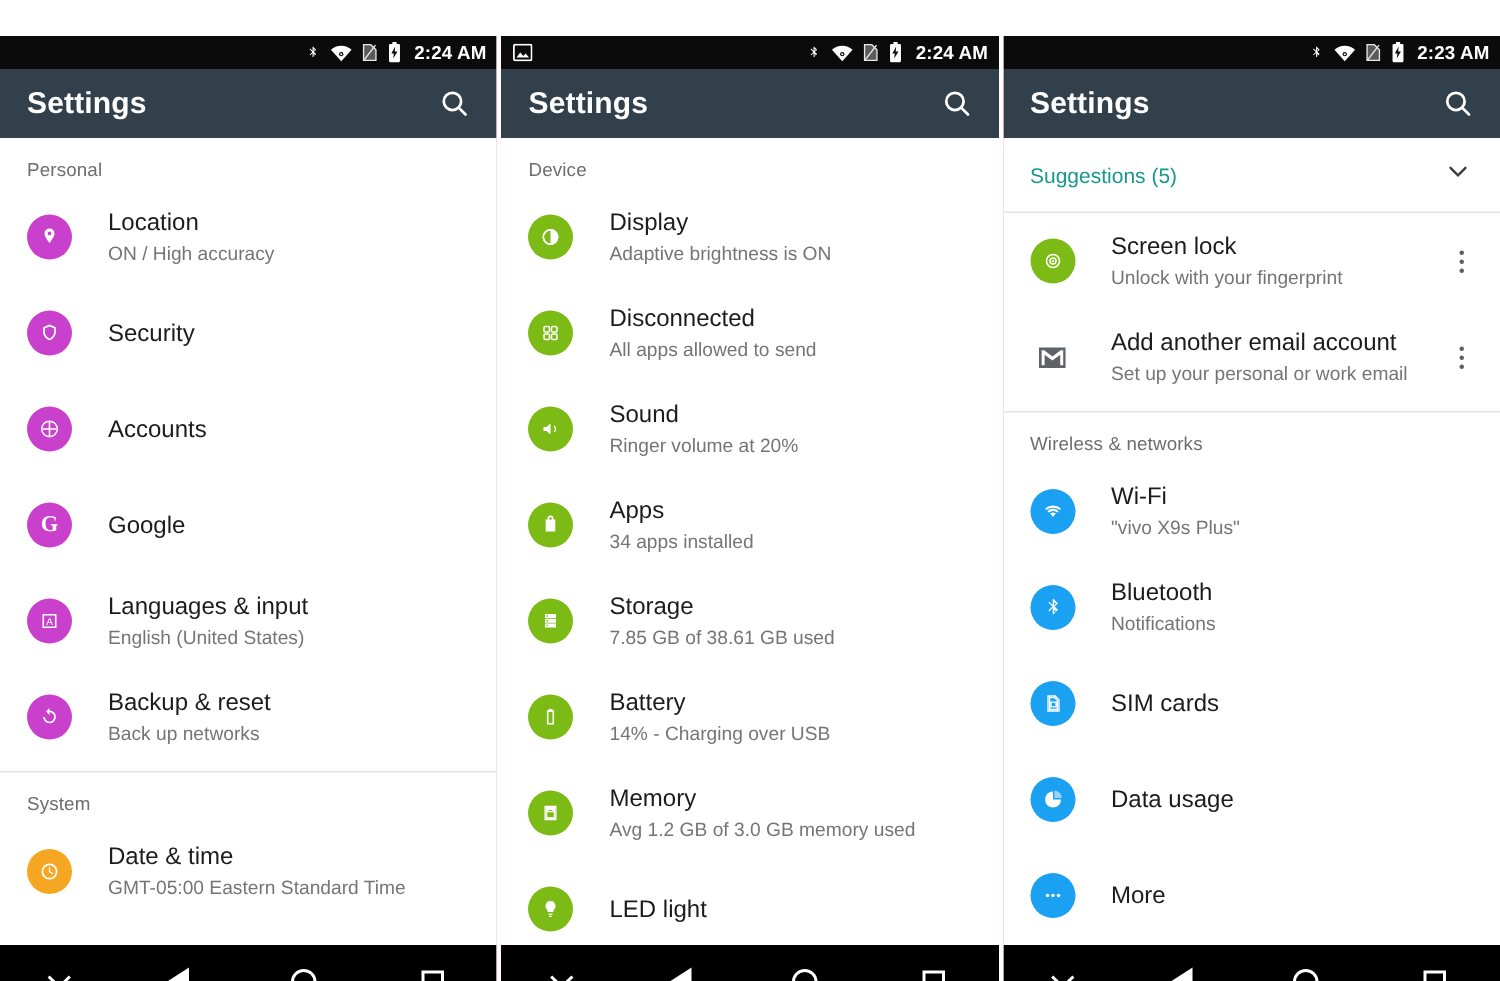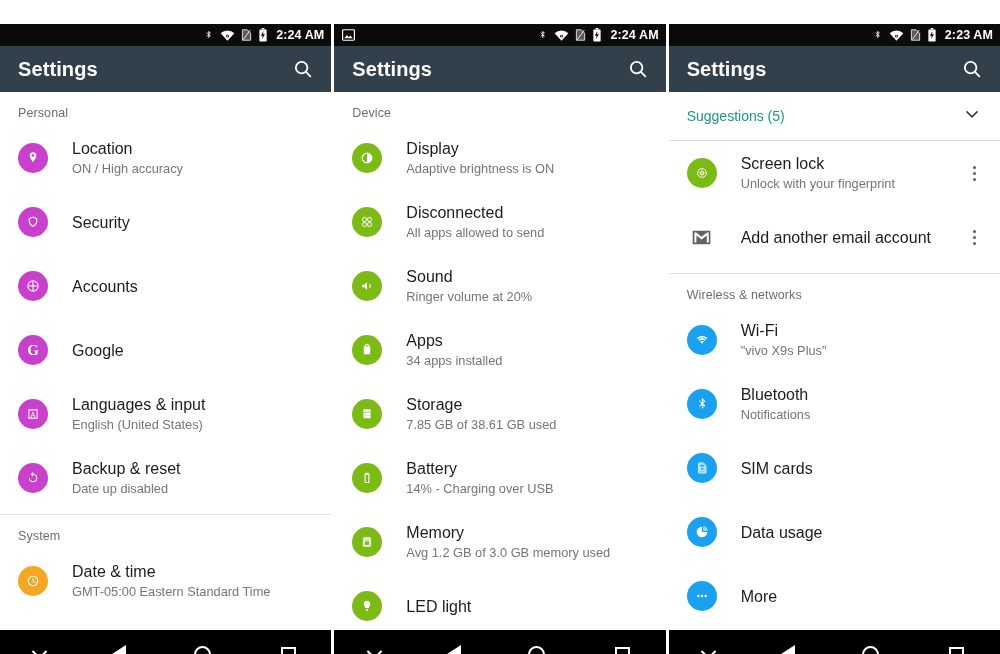--- a/index.html
+++ b/index.html
@@ -253,21 +253,21 @@
           </div>
         </div>
         <div class="row">
           <div class="ic" style="background:#c840cc">
             <svg width="16" height="16" viewBox="0 0 24 24" fill="#ffffff">
               <path d="M12 5.5V3l-3.5 3.5L12 10V7.3a4.7 4.7 0 11-4.7 4.7H5.6a6.4 6.4 0 106.4-6.5z"></path>
             </svg>
           </div>
           <div class="txt">
             <div class="t1">Backup &amp; reset</div>
-            <div class="t2">Date up disabled</div>
+            <div class="t2">Back up networks</div>
           </div>
         </div>
         <div class="divider"></div>
         <div class="section-head">System</div>
         <div class="row">
           <div class="ic" style="background:#f5a623">
             <svg width="16" height="16" viewBox="0 0 24 24" fill="#ffffff">
               <path d="M12 4a8 8 0 100 16 8 8 0 000-16zm0 1.7a6.3 6.3 0 110 12.6 6.3 6.3 0 010-12.6zm.6 2.1h-1.3v4.7l3.9 2.4.7-1.1-3.3-2z"></path>
             </svg>
           </div>
@@ -519,20 +519,21 @@
           </div>
         </div>
         <div class="row">
           <div class="ic plain" style="background:transparent">
             <svg width="25" height="25" viewBox="0 0 24 24" fill="#5f6368">
               <path d="M3.5 5.5h17v13h-17v-13zm1.7 1.7v9.6h1.9V10l5 3.8 5-3.8v6.8h1.9V7.2h-1.6l-5.3 4-5.3-4H5.2z"></path>
             </svg>
           </div>
           <div class="txt">
             <div class="t1">Add another email account</div>
+            <div class="t2">Set up your personal or work email</div>
           </div>
           <div class="kebab">
             <span></span>
             <span></span>
             <span></span>
           </div>
         </div>
         <div class="divider"></div>
         <div class="section-head">Wireless &amp; networks</div>
         <div class="row">

